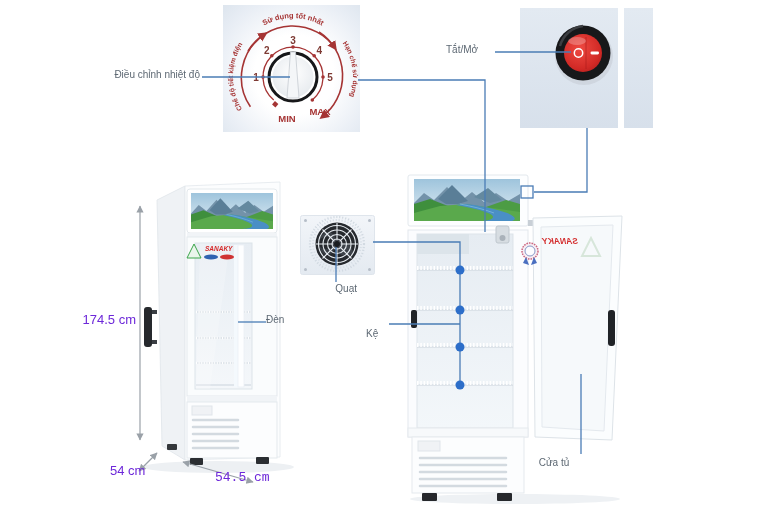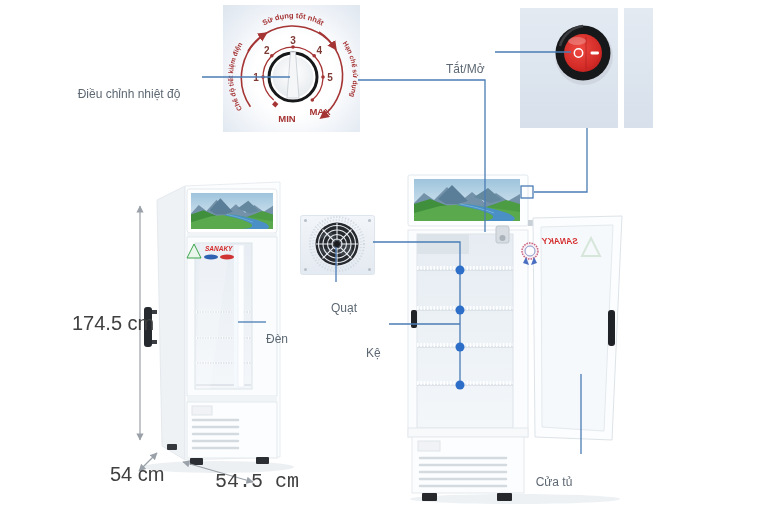--- a/index.html
+++ b/index.html
@@ -1,19 +1,19 @@
 <!DOCTYPE html>
 <html><head>
 <meta charset="utf-8">
 <style>
   html,body{margin:0;padding:0;background:#fff;}
   .stage{position:relative;width:770px;height:517px;background:#ffffff;overflow:hidden;
          font-family:"Liberation Sans",sans-serif;}
-  .lbl{position:absolute;font-size:12px;color:#5d6873;white-space:nowrap;margin-top:18px;}
-  .dim{position:absolute;font-size:20px;color:#404040;white-space:nowrap;}
+  .lbl{position:absolute;font-size:10px;color:#5d6873;white-space:nowrap;}
+  .dim{position:absolute;font-size:13px;color:#6d28d9;white-space:nowrap;}
   .photo-dial{position:absolute;left:223px;top:5px;width:137px;height:127px;
       background:radial-gradient(circle at 52% 55%, #ffffff 0 40%, #e9eef5 78%, #dde5ee 100%);}
   .photo-switch{position:absolute;left:520px;top:8px;width:133px;height:120px;}
   .ph-rect{position:absolute;top:0;height:120px;background:linear-gradient(180deg,#e3eaf2,#d7e0eb);}
   .ph-a{left:0;width:98px;}
   .ph-b{left:104px;width:29px;}
   .switch-svg{position:absolute;left:0;top:0;}
   .photo-fan{position:absolute;left:300px;top:215px;width:75px;height:60px;}
   .fridge-left{position:absolute;left:130px;top:170px;width:165px;height:305px;}
   .fridge-right{position:absolute;left:400px;top:160px;width:260px;height:345px;}
@@ -280,21 +280,21 @@
       <circle cx="460" cy="347" r="4.5"></circle>
       <circle cx="460" cy="385" r="4.5"></circle>
     </g>
     <g stroke="#9aa1a8" stroke-width="1.2" fill="none">
       <line x1="140" y1="206" x2="140" y2="440" marker-start="url(#dimArrow)" marker-end="url(#dimArrow)"></line>
       <line x1="157" y1="453" x2="139" y2="471" marker-start="url(#dimArrow)" marker-end="url(#dimArrow)"></line>
       <line x1="183" y1="462" x2="253" y2="482" marker-start="url(#dimArrow)" marker-end="url(#dimArrow)"></line>
     </g>
   </svg>
 
-  <div class="lbl" style="left:58px;top:69px;width:142px;text-align:center;">Điều chỉnh nhiệt độ</div>
+  <div class="lbl" style="left:58px;top:69px;width:142px;text-align:right;">Điều chỉnh nhiệt độ</div>
   <div class="lbl" style="left:446px;top:44px;">Tắt/Mở</div>
   <div class="lbl" style="left:317px;top:283px;width:40px;text-align:right;">Quạt</div>
   <div class="lbl" style="left:366px;top:328px;">Kệ</div>
   <div class="lbl" style="left:266px;top:314px;">Đèn</div>
   <div class="lbl" style="left:526px;top:457px;width:56px;text-align:center;">Cửa tủ</div>
   <div class="dim" style="left:72px;top:312px;width:64px;text-align:right;">174.5 cm</div>
   <div class="dim" style="left:110px;top:463px;">54 cm</div>
   <div class="dim" style="left:215px;top:470px;font-family:Liberation Mono, monospace;">54.5 cm</div>
 </div>
 

